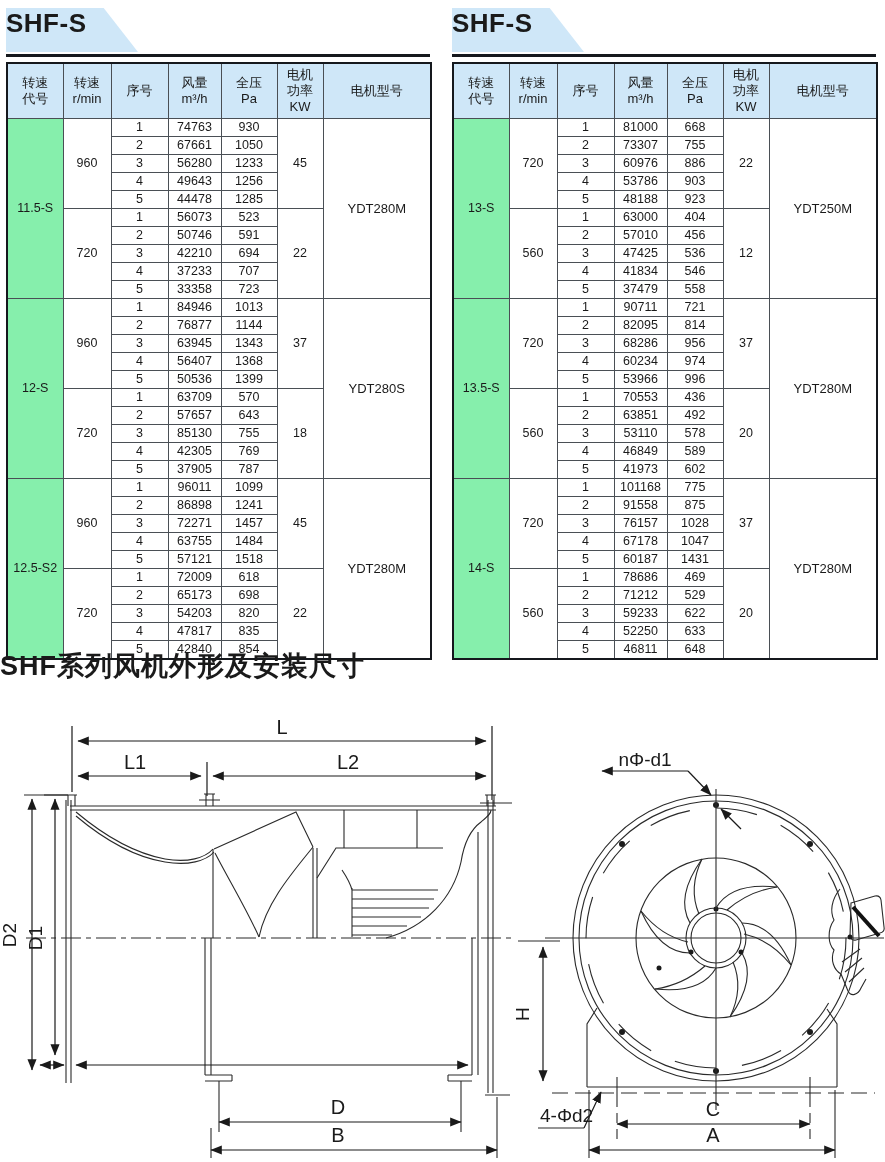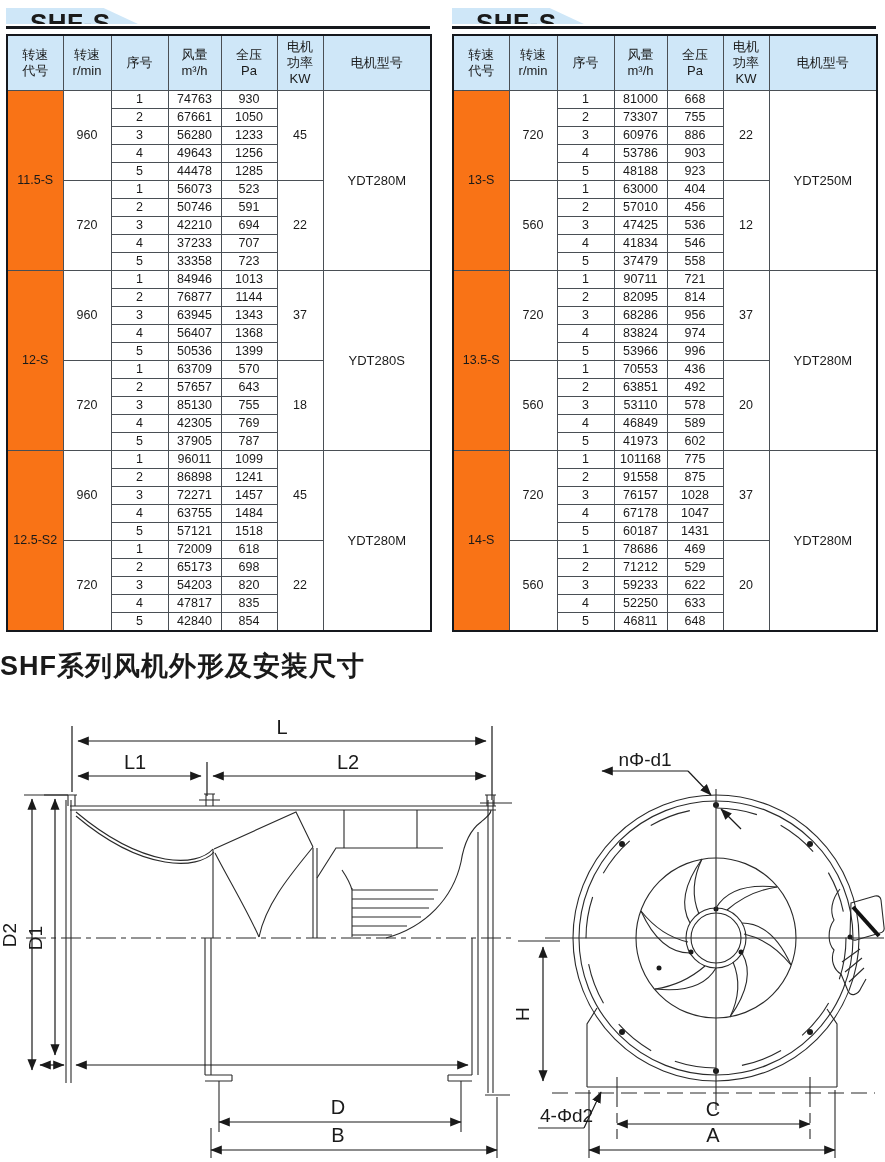--- a/index.html
+++ b/index.html
@@ -2,31 +2,31 @@
 <html><head>
 <meta charset="utf-8">
 <style>
   html,body{margin:0;padding:0;background:#fff;}
   body{width:885px;height:1162px;position:relative;font-family:"Liberation Sans","DejaVu Sans",sans-serif;color:#1a1a1a;}
   .page{position:absolute;inset:0;overflow:hidden;}
 
   .spec{position:absolute;top:8px;width:424px;}
   .spec.left{left:6px;}
   .spec.right{left:452px;}
-  .banner{width:132px;height:16px;background:#cfe7f8;clip-path:polygon(0 0,74% 0,100% 100%,0 100%);
-          font-size:26px;font-weight:bold;line-height:31px;padding-left:24px;box-sizing:border-box;letter-spacing:.5px;}
+  .banner{width:132px;height:44px;background:#cfe7f8;clip-path:polygon(0 0,74% 0,100% 100%,0 100%);
+          font-size:26px;font-weight:bold;line-height:31px;padding-left:0;box-sizing:border-box;letter-spacing:.5px;}
   .banner-rule{height:3px;background:#15181d;margin-top:2px;}
 
   table.spec-table{border-collapse:collapse;table-layout:fixed;width:424px;margin-top:5px;
                    border:2px solid #15181d;font-size:12.5px;padding-left:32px;}
   table.spec-table th{background:#cfe7f8;font-weight:normal;font-size:13px;line-height:1.22;
                       white-space:pre-line;height:54px;border:1px solid #4a4f55;padding:0;}
   table.spec-table td{border:1px solid #4a4f55;text-align:center;padding:0;height:17px;line-height:17px;
                       overflow:hidden;}
-  table.spec-table td.code{background:#f97316;}
+  table.spec-table td.code{background:#86efac;}
   table.spec-table td.motor{font-size:13px;text-align:center;}
 
   .diagram-title{position:absolute;top:648px;left:0;width:885px;
                  font-size:27px;font-weight:bold;letter-spacing:1px;}
   svg text{font-family:"Liberation Sans","DejaVu Sans",sans-serif;fill:#1a1a1a;}
   .thin{stroke:#2a2a2a;stroke-width:1.1;fill:none;}
   .dim{stroke:#1a1a1a;stroke-width:1.2;fill:none;}
   .bold{stroke:#111;stroke-width:4;fill:none;}
   .dot{fill:#1a1a1a;stroke:none;}
 </style>
@@ -343,21 +343,21 @@
             <td>82095</td>
             <td>814</td>
           </tr>
           <tr>
             <td>3</td>
             <td>68286</td>
             <td>956</td>
           </tr>
           <tr>
             <td>4</td>
-            <td>83824</td>
+            <td>60234</td>
             <td>974</td>
           </tr>
           <tr>
             <td>5</td>
             <td>53966</td>
             <td>996</td>
           </tr>
           <tr>
             <td class="rpm" rowspan="5">560</td>
             <td>1</td>

